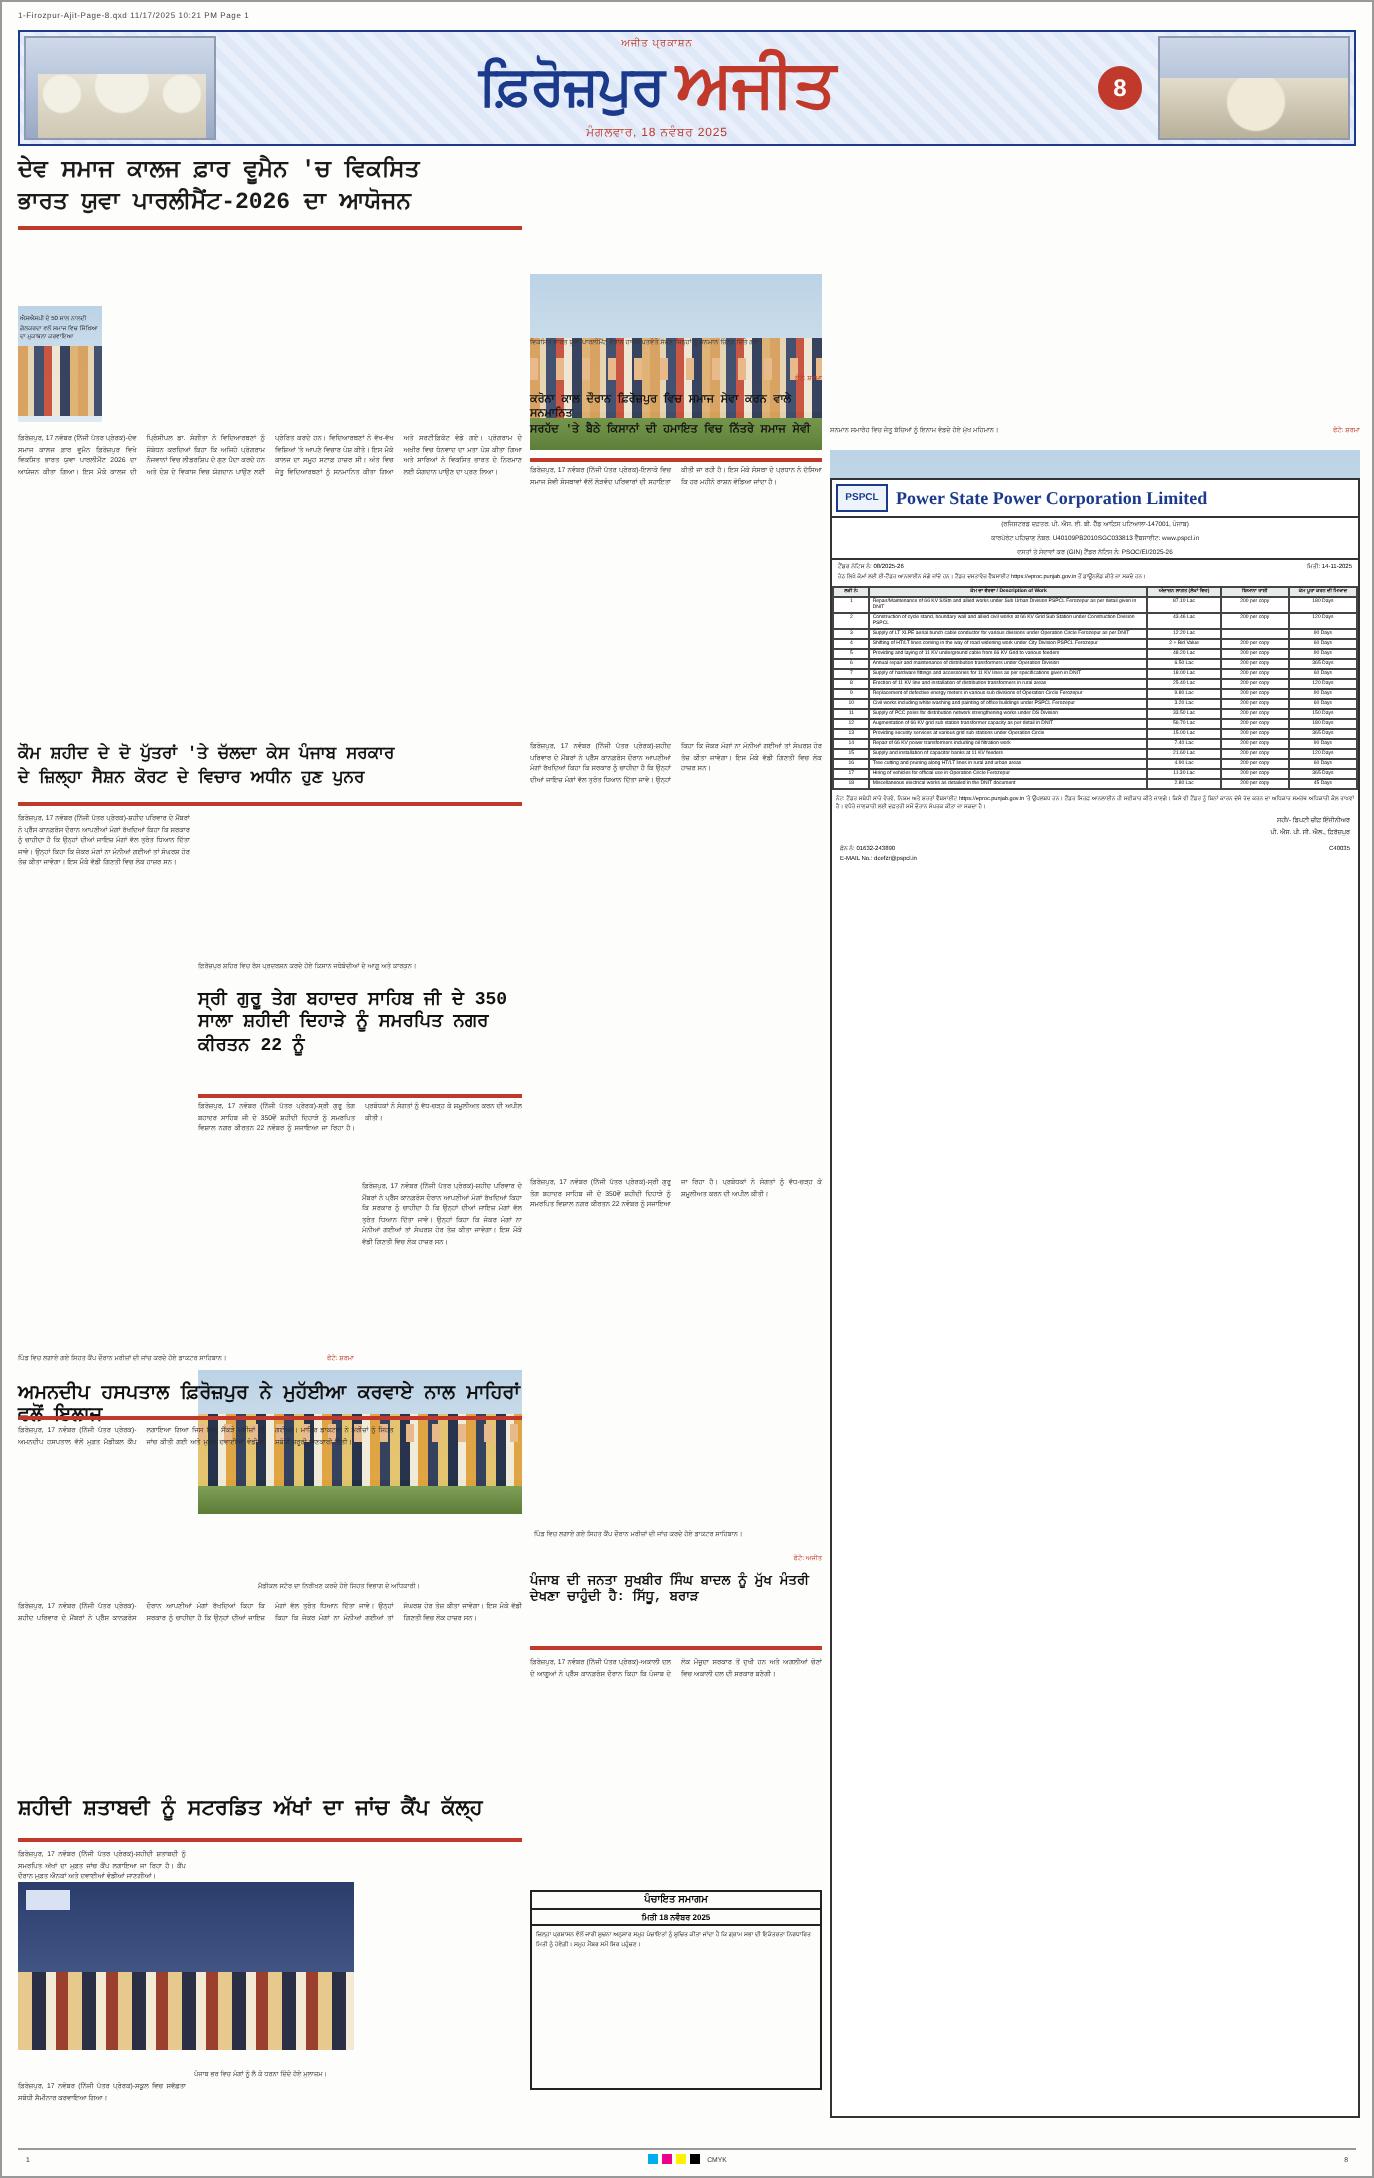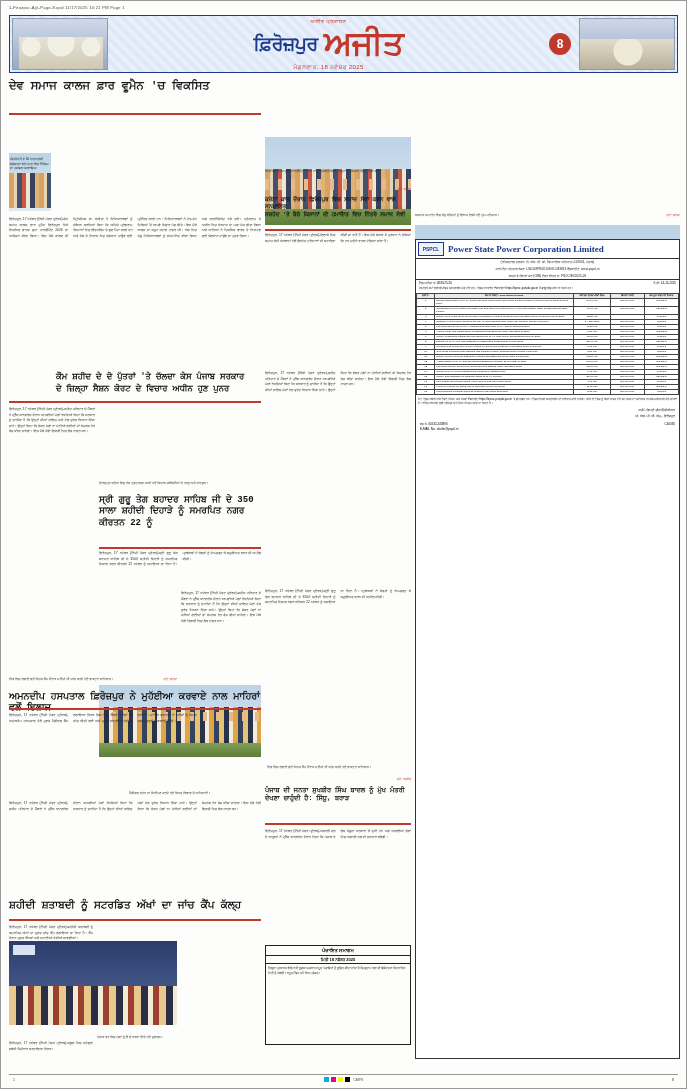--- a/index.html
+++ b/index.html
@@ -38,21 +38,21 @@
     background:
       radial-gradient(circle at 12px 10px,#f2efe4 0 9px,transparent 10px),
       radial-gradient(circle at 42px 6px,#f2efe4 0 13px,transparent 14px),
       radial-gradient(circle at 72px 10px,#f2efe4 0 9px,transparent 10px),
       linear-gradient(#e7e2d4,#cfc8b4);
   }
   .mast-center { flex:1; text-align:center; position:relative; }
   .mast-sub-top{ font-size:5px; color:#c0392b; letter-spacing:.5px;}
   .mast-city {
     display:inline-block; font-family:"Liberation Serif",serif;
-    font-weight:bold; font-size:19px; color:#1b3a8c; vertical-align:middle;
+    font-weight:bold; font-size:27px; color:#1b3a8c; vertical-align:middle;
     letter-spacing:-0.5px;
   }
   .mast-name {
     display:inline-block; font-family:"Liberation Serif",serif;
     font-weight:bold; font-size:33px; color:#c0392b; vertical-align:middle;
     margin-left:6px; letter-spacing:-0.5px;
   }
   .mast-date {
     font-size:6px; color:#c0392b; margin-top:1px; letter-spacing:.4px;
   }
@@ -139,20 +139,21 @@
         <span class="mast-city">ਫ਼ਿਰੋਜ਼ਪੁਰ</span><span class="mast-name">ਅਜੀਤ</span>
       </div>
       <div class="mast-date">ਮੰਗਲਵਾਰ, 18 ਨਵੰਬਰ 2025</div>
     </div>
     <div class="pagenum">8</div>
     <div class="mast-rimg"></div>
   </div>
 
   <div class="blk" style="left:8px; top:78px; width:252px;">
     <div class="hl" style="font-size:11.5px; color:#1b1b1b;">ਦੇਵ ਸਮਾਜ ਕਾਲਜ ਫ਼ਾਰ ਵੂਮੈਨ 'ਚ ਵਿਕਸਿਤ</div>
+    <div class="hl" style="font-size:11.5px; color:#1b1b1b; margin-top:2px;">ਭਾਰਤ ਯੁਵਾ ਪਾਰਲੀਮੈਂਟ-2026 ਦਾ ਆਯੋਜਨ</div>
   </div>
   <div class="blk redline" style="left:8px; top:112px; width:252px;"></div>
 
   <div class="blk photo ph-sky" style="left:8px; top:152px; width:42px; height:58px;">
     <div class="ph-people" style="bottom:6%; height:60%"></div>
   </div>
   <div class="blk" style="left:8px; top:155px; width:42px; height:56px; font-size:3px; line-height:1.5; color:#111; background:rgba(255,255,255,.0); padding:1px;">ਐਸਐਸਪੀ ਦੇ 50 ਸਾਲ ਨਾਲਦੀ ਗੇਲਕਰਦਾ ਵਲੋਂ ਸਮਾਜ ਵਿਚ ਸਿੱਖਿਆ ਦਾ ਮੁਕਾਬਲਾ ਕਰਵਾਇਆ</div>
 
   <div class="blk txt" style="left:8px; top:216px; width:252px; height:150px; column-count:4;">ਫ਼ਿਰੋਜ਼ਪੁਰ, 17 ਨਵੰਬਰ (ਨਿੱਜੀ ਪੱਤਰ ਪ੍ਰੇਰਕ)-ਦੇਵ ਸਮਾਜ ਕਾਲਜ ਫ਼ਾਰ ਵੂਮੈਨ ਫ਼ਿਰੋਜ਼ਪੁਰ ਵਿਖੇ ਵਿਕਸਿਤ ਭਾਰਤ ਯੁਵਾ ਪਾਰਲੀਮੈਂਟ 2026 ਦਾ ਆਯੋਜਨ ਕੀਤਾ ਗਿਆ। ਇਸ ਮੌਕੇ ਕਾਲਜ ਦੀ ਪ੍ਰਿੰਸੀਪਲ ਡਾ. ਸੰਗੀਤਾ ਨੇ ਵਿਦਿਆਰਥਣਾਂ ਨੂੰ ਸੰਬੋਧਨ ਕਰਦਿਆਂ ਕਿਹਾ ਕਿ ਅਜਿਹੇ ਪ੍ਰੋਗਰਾਮ ਨੌਜਵਾਨਾਂ ਵਿਚ ਲੀਡਰਸ਼ਿਪ ਦੇ ਗੁਣ ਪੈਦਾ ਕਰਦੇ ਹਨ ਅਤੇ ਦੇਸ਼ ਦੇ ਵਿਕਾਸ ਵਿਚ ਯੋਗਦਾਨ ਪਾਉਣ ਲਈ ਪ੍ਰੇਰਿਤ ਕਰਦੇ ਹਨ। ਵਿਦਿਆਰਥਣਾਂ ਨੇ ਵੱਖ-ਵੱਖ ਵਿਸ਼ਿਆਂ 'ਤੇ ਆਪਣੇ ਵਿਚਾਰ ਪੇਸ਼ ਕੀਤੇ। ਇਸ ਮੌਕੇ ਕਾਲਜ ਦਾ ਸਮੂਹ ਸਟਾਫ਼ ਹਾਜ਼ਰ ਸੀ। ਅੰਤ ਵਿਚ ਜੇਤੂ ਵਿਦਿਆਰਥਣਾਂ ਨੂੰ ਸਨਮਾਨਿਤ ਕੀਤਾ ਗਿਆ ਅਤੇ ਸਰਟੀਫ਼ਿਕੇਟ ਵੰਡੇ ਗਏ। ਪ੍ਰੋਗਰਾਮ ਦੇ ਅਖ਼ੀਰ ਵਿਚ ਧੰਨਵਾਦ ਦਾ ਮਤਾ ਪੇਸ਼ ਕੀਤਾ ਗਿਆ ਅਤੇ ਸਾਰਿਆਂ ਨੇ ਵਿਕਸਿਤ ਭਾਰਤ ਦੇ ਨਿਰਮਾਣ ਲਈ ਯੋਗਦਾਨ ਪਾਉਣ ਦਾ ਪ੍ਰਣ ਲਿਆ।</div>
 
@@ -337,21 +338,21 @@
     <div class="ad-foot">ਨੋਟ: ਟੈਂਡਰ ਸਬੰਧੀ ਸਾਰੇ ਵੇਰਵੇ, ਨਿਯਮ ਅਤੇ ਸ਼ਰਤਾਂ ਵੈੱਬਸਾਈਟ https://eproc.punjab.gov.in 'ਤੇ ਉਪਲਬਧ ਹਨ। ਟੈਂਡਰ ਸਿਰਫ਼ ਆਨਲਾਈਨ ਹੀ ਸਵੀਕਾਰ ਕੀਤੇ ਜਾਣਗੇ। ਕਿਸੇ ਵੀ ਟੈਂਡਰ ਨੂੰ ਬਿਨਾਂ ਕਾਰਨ ਦੱਸੇ ਰੱਦ ਕਰਨ ਦਾ ਅਧਿਕਾਰ ਸਮਰੱਥ ਅਧਿਕਾਰੀ ਕੋਲ ਰਾਖਵਾਂ ਹੈ। ਵਧੇਰੇ ਜਾਣਕਾਰੀ ਲਈ ਦਫ਼ਤਰੀ ਸਮੇਂ ਦੌਰਾਨ ਸੰਪਰਕ ਕੀਤਾ ਜਾ ਸਕਦਾ ਹੈ।</div>
     <div class="ad-sign">ਸਹੀ/- ਡਿਪਟੀ ਚੀਫ਼ ਇੰਜੀਨੀਅਰ</div>
     <div class="ad-sign" style="padding-top:0">ਪੀ. ਐਸ. ਪੀ. ਸੀ. ਐਲ., ਫ਼ਿਰੋਜ਼ਪੁਰ</div>
     <div style="display:flex; justify-content:space-between; font-size:3px; padding:1px 4px;">
       <span>ਫ਼ੋਨ ਨੰ: 01632-243890</span>
       <span>C40035</span>
     </div>
     <div style="font-size:3px; padding:0 4px;">E-MAIL No.: dcefzr@pspcl.in</div>
   </div>
 
-  <div class="blk" style="left:8px; top:372px; width:252px;margin-left:47px;">
+  <div class="blk" style="left:8px; top:372px; width:252px;">
     <div class="hl" style="font-size:8.4px;">ਕੌਮ ਸ਼ਹੀਦ ਦੇ ਦੋ ਪੁੱਤਰਾਂ 'ਤੇ ਚੱਲਦਾ ਕੇਸ ਪੰਜਾਬ ਸਰਕਾਰ</div>
     <div class="hl" style="font-size:8.4px; margin-top:2px;">ਦੇ ਜ਼ਿਲ੍ਹਾ ਸੈਸ਼ਨ ਕੋਰਟ ਦੇ ਵਿਚਾਰ ਅਧੀਨ ਹੁਣ ਪੁਨਰ</div>
   </div>
   <div class="blk redline" style="left:8px; top:400px; width:252px;"></div>
 
   <div class="blk txt" style="left:8px; top:406px; width:86px; height:175px; column-count:1;">ਫ਼ਿਰੋਜ਼ਪੁਰ, 17 ਨਵੰਬਰ (ਨਿੱਜੀ ਪੱਤਰ ਪ੍ਰੇਰਕ)-ਸ਼ਹੀਦ ਪਰਿਵਾਰ ਦੇ ਮੈਂਬਰਾਂ ਨੇ ਪ੍ਰੈੱਸ ਕਾਨਫ਼ਰੰਸ ਦੌਰਾਨ ਆਪਣੀਆਂ ਮੰਗਾਂ ਰੱਖਦਿਆਂ ਕਿਹਾ ਕਿ ਸਰਕਾਰ ਨੂੰ ਚਾਹੀਦਾ ਹੈ ਕਿ ਉਨ੍ਹਾਂ ਦੀਆਂ ਜਾਇਜ਼ ਮੰਗਾਂ ਵੱਲ ਤੁਰੰਤ ਧਿਆਨ ਦਿੱਤਾ ਜਾਵੇ। ਉਨ੍ਹਾਂ ਕਿਹਾ ਕਿ ਜੇਕਰ ਮੰਗਾਂ ਨਾ ਮੰਨੀਆਂ ਗਈਆਂ ਤਾਂ ਸੰਘਰਸ਼ ਹੋਰ ਤੇਜ਼ ਕੀਤਾ ਜਾਵੇਗਾ। ਇਸ ਮੌਕੇ ਵੱਡੀ ਗਿਣਤੀ ਵਿਚ ਲੋਕ ਹਾਜ਼ਰ ਸਨ।</div>
 
   <div class="blk photo ph-sky" style="left:98px; top:406px; width:162px; height:72px;">
     <div class="ph-grass" style="height:24%; background:linear-gradient(#86a75e,#5c7c38)"></div>
     <div class="ph-people" style="bottom:20%; height:50%;

